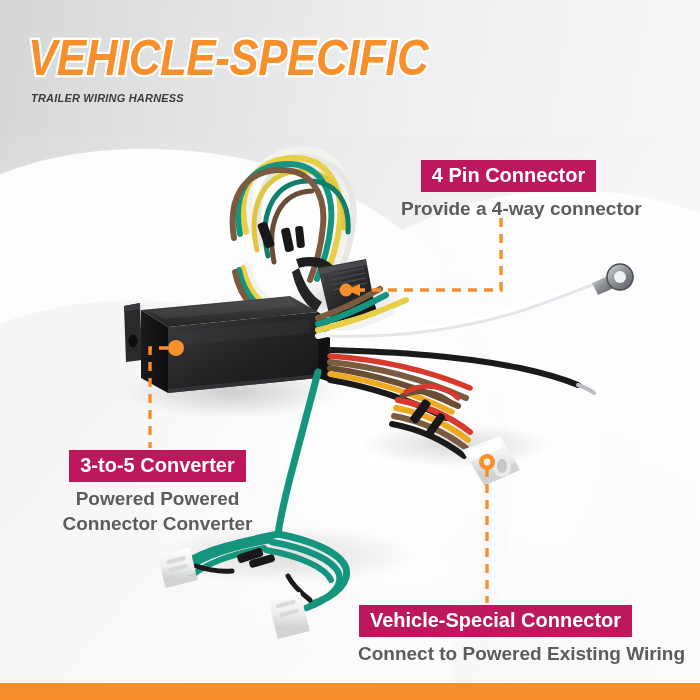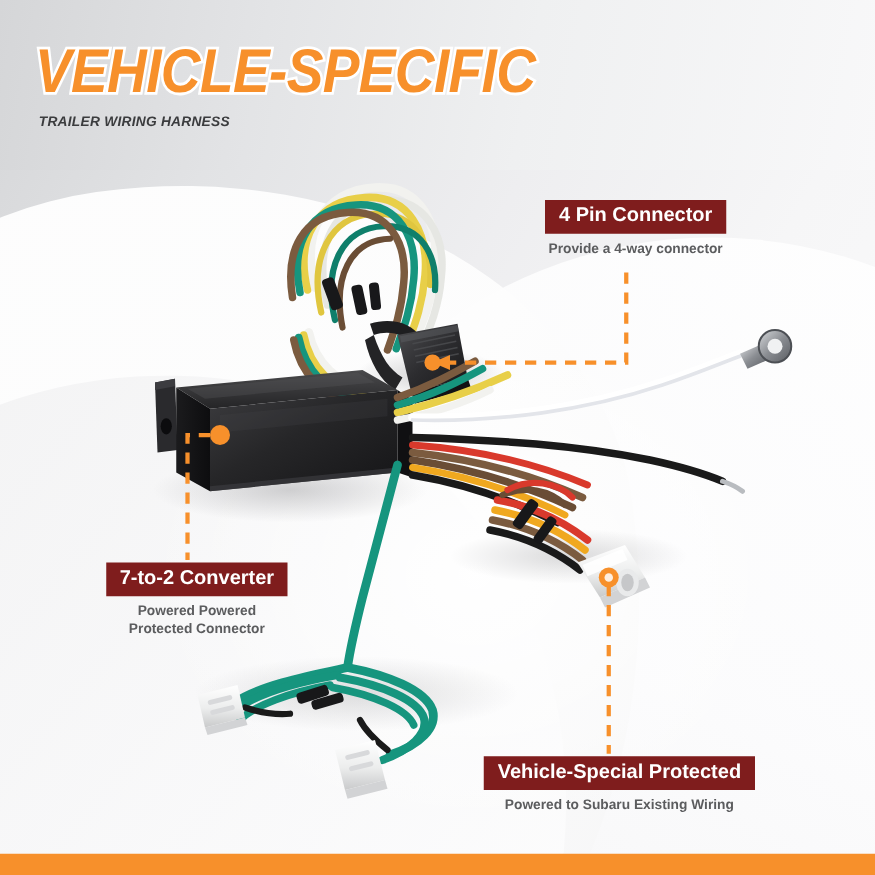--- a/index.html
+++ b/index.html
@@ -105,31 +105,31 @@
     top: 683px;
     width: 700px;
     height: 17px;
     background: #f7902b;
   }
 
   
   .callout { position: absolute; }
   .callout .chip {
     display: inline-block;
-    background: #7f1d1d;
+    background: #be185d;
     color: #ffffff;
-    font-size: 16px;
+    font-size: 20px;
     font-weight: 700;
     padding: 3px 11px 4px 11px;
     white-space: nowrap;
     line-height: 1.25;
   }
   .callout .desc {
     margin-top: 5px;
-    font-size: 11px;
+    font-size: 19px;
     font-weight: 700;
     color: #5b5c5e;
     line-height: 1.3;
     white-space: nowrap;
   }
   .callout.center { text-align: center; }
 
   .co-4pin  { left: 401px; top: 160px; width: 215px; }
   .co-conv  { left: 55px;  top: 450px; width: 205px; }
   .co-veh   { left: 358px; top: 605px; width: 275px; }
@@ -375,29 +375,29 @@
   </svg>
 
   <div class="callout center co-4pin">
     <div class="chip">4 Pin Connector</div>
     <div class="desc">
       <div>Provide a 4-way connector</div>
     </div>
   </div>
 
   <div class="callout center co-conv">
-    <div class="chip">7-to-2 Converter</div>
+    <div class="chip">3-to-5 Converter</div>
     <div class="desc">
       <div>Powered Powered</div>
-      <div>Protected Connector</div>
+      <div>Connector Converter</div>
     </div>
   </div>
 
   <div class="callout center co-veh">
-    <div class="chip">Vehicle-Special Protected</div>
+    <div class="chip">Vehicle-Special Connector</div>
     <div class="desc">
-      <div>Powered to Subaru Existing Wiring</div>
+      <div>Connect to Powered Existing Wiring</div>
     </div>
   </div>
 
   <div class="bottom-bar"></div>
 
 </div>
 
 </body></html>

